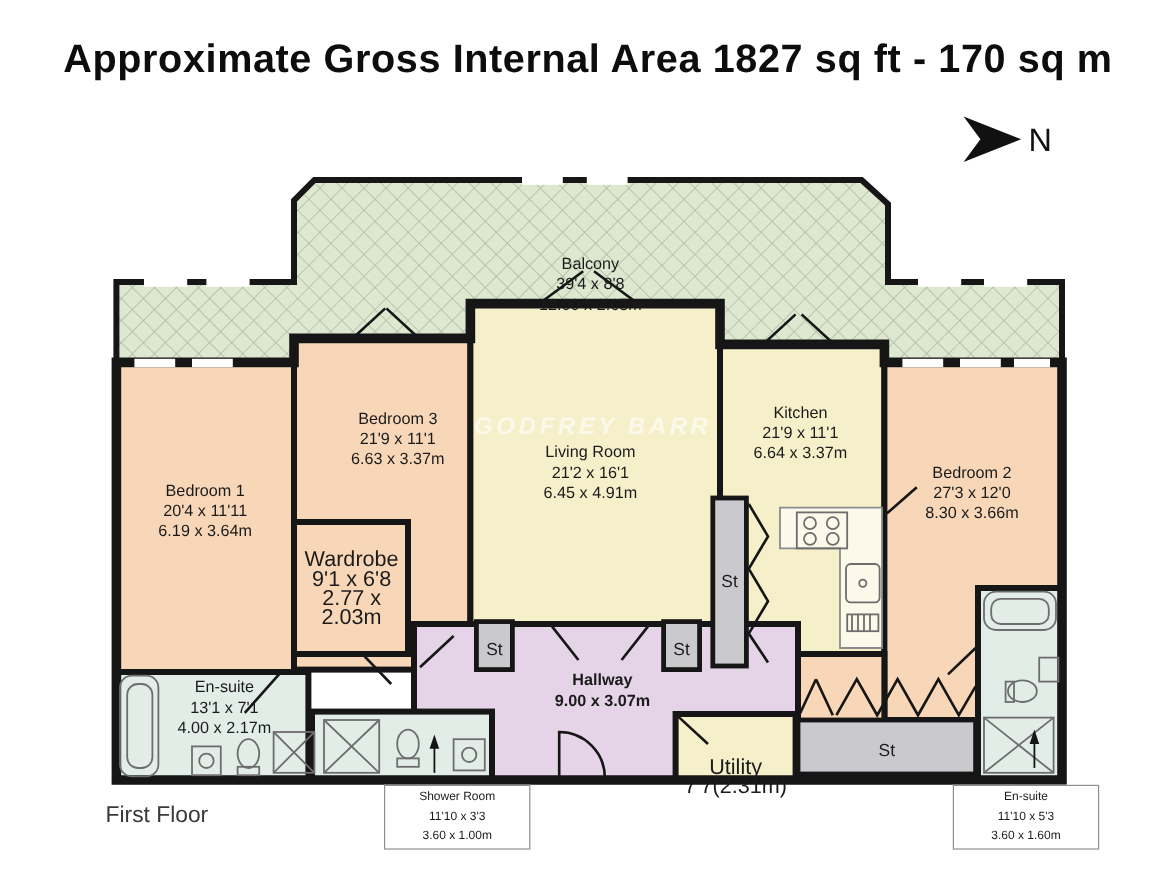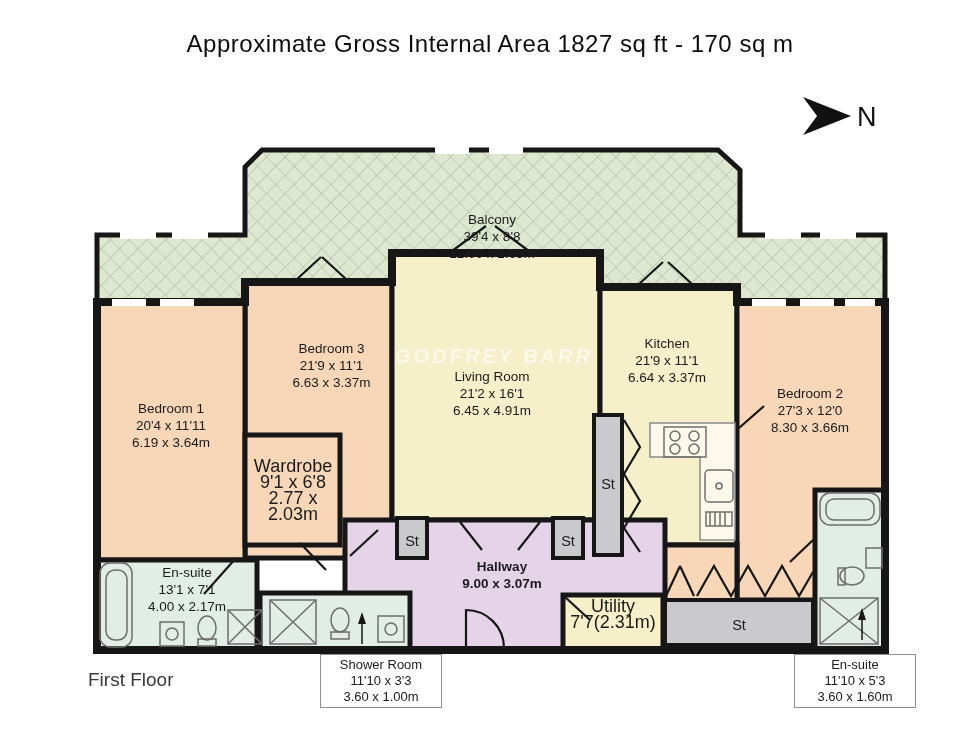--- a/index.html
+++ b/index.html
@@ -1,24 +1,24 @@
 <!DOCTYPE html>
 <html><head>
 <meta charset="utf-8">
 <style>
   html,body{margin:0;padding:0;background:#fff;}
   .canvas{position:relative;width:980px;height:735px;background:#ffffff;
           font-family:"Liberation Sans",sans-serif;overflow:hidden;}
   .plan-svg{position:absolute;left:0;top:0;}
   .title{position:absolute;top:30px;left:0;width:100%;text-align:center;
-         font-weight:normal;font-size:24px;color:#0d0d0d;letter-spacing:0.5px;}
+         font-weight:bold;font-size:33px;color:#0d0d0d;letter-spacing:0.5px;}
   .room-label{position:absolute;text-align:center;font-size:13.5px;line-height:17px;color:#1b1b1b;}
   .room-label .rn{white-space:nowrap;}
   .small-label{font-size:18px;line-height:16px;}
-  .callout{position:absolute;text-align:center;font-size:13px;line-height:16px;
+  .callout{position:absolute;text-align:center;font-size:10px;line-height:16px;
            color:#1b1b1b;background:#ffffff;border:1px solid #8f8f8f;padding:2px 4px;}
   .watermark{position:absolute;left:394px;top:345px;width:200px;text-align:center;
              font-weight:bold;font-size:20px;letter-spacing:3px;
              color:rgba(255,255,255,0.6);white-space:nowrap;font-style:italic;}
   .floor-label{position:absolute;left:88px;top:669px;font-size:19px;color:#3a3a3a;}
   .compass{position:absolute;left:793px;top:94px;}
 </style>
 </head>
 <body>
 
@@ -189,21 +189,21 @@
     <div class="rn">Hallway</div>
     <div>9.00 x 3.07m</div>
   </div>
 
   <div class="room-label" style="left:112px;top:564px;width:150px;">
     <div class="rn">En-suite</div>
     <div>13'1 x 7'1</div>
     <div>4.00 x 2.17m</div>
   </div>
 
-  <div class="room-label small-label" style="left:565px;top:598px;width:96px;">
+  <div class="room-label small-label" style="left:565px;top:631px;width:96px;">
     <div class="rn">Utility</div>
     <div>7'7(2.31m)</div>
   </div>
 
   <div class="callout" style="left:320px;top:654px;width:112px;">
     <div class="rn">Shower Room</div>
     <div>11'10 x 3'3</div>
     <div>3.60 x 1.00m</div>
   </div>
 

